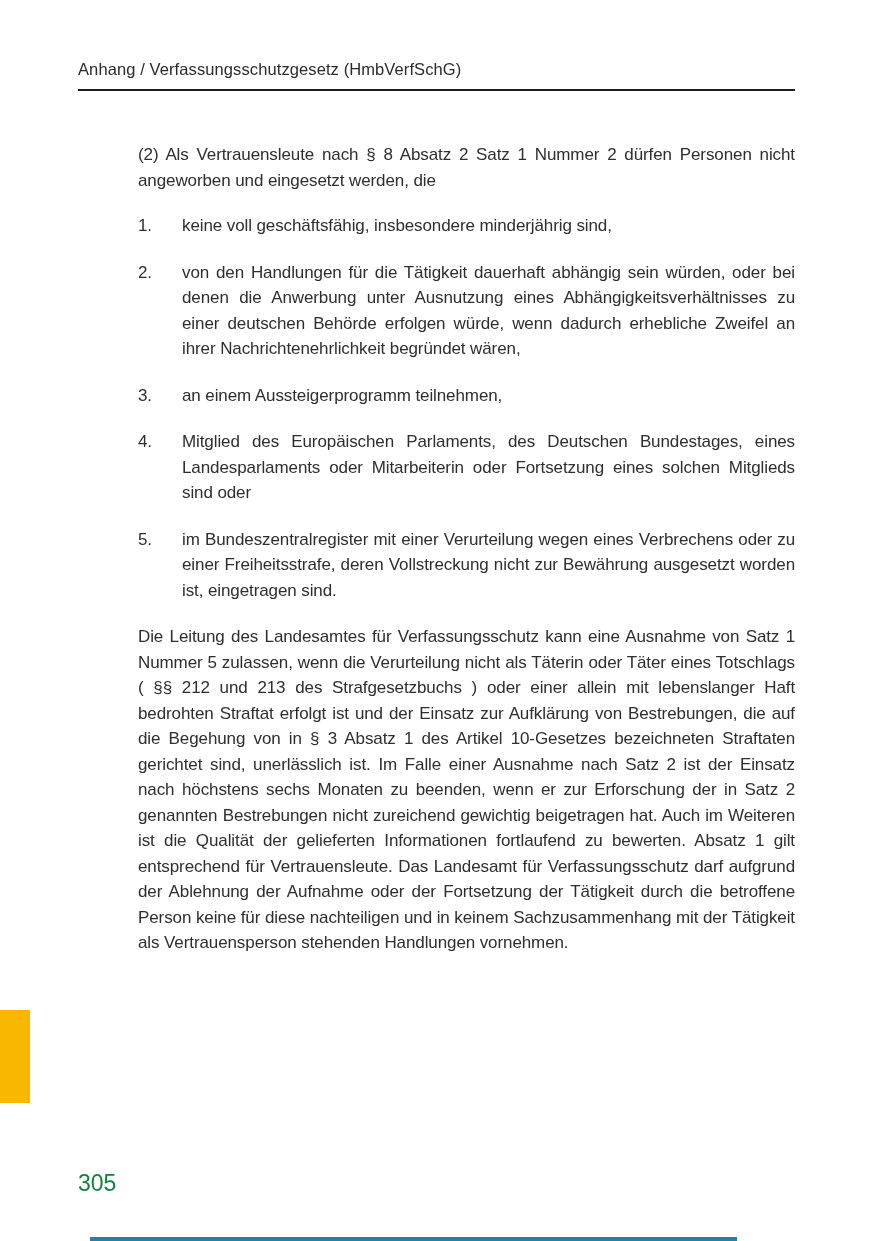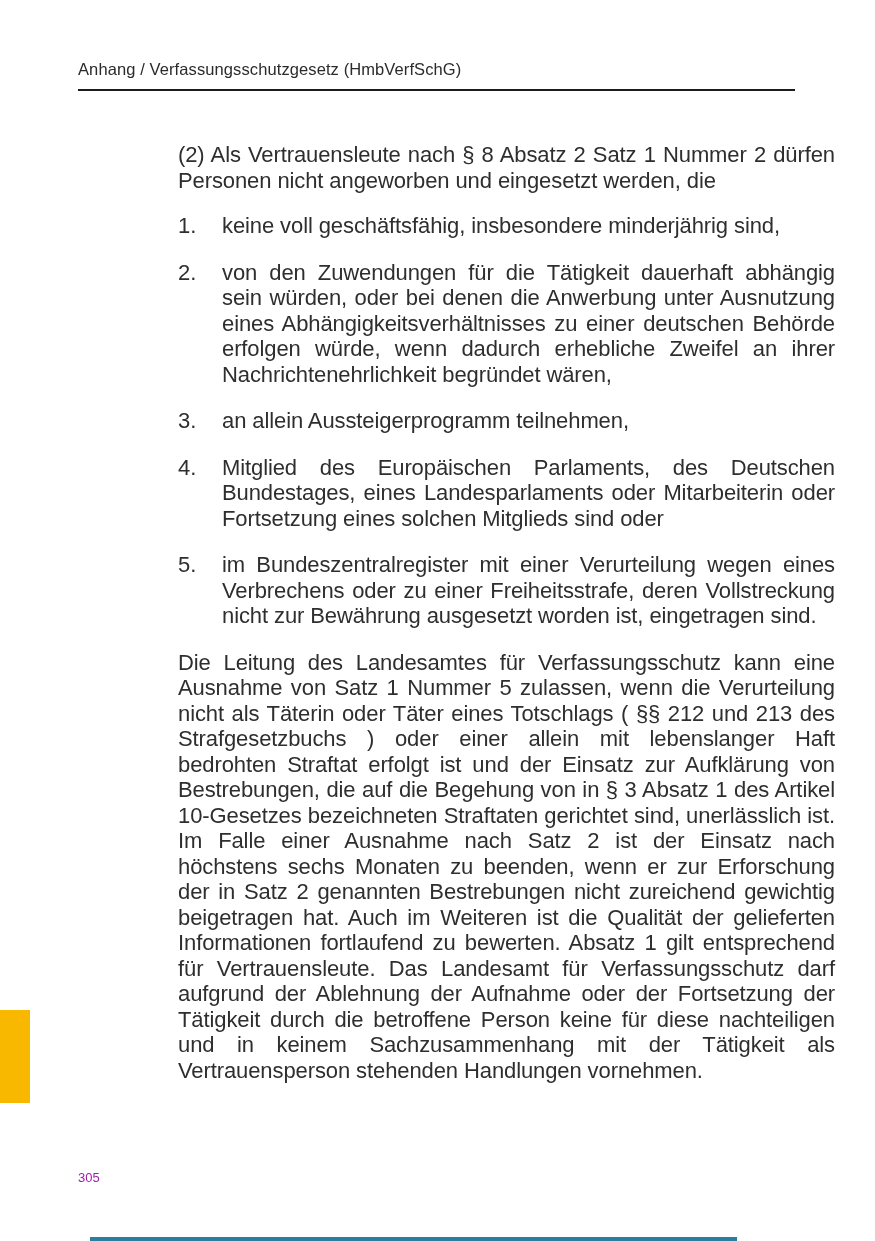--- a/index.html
+++ b/index.html
@@ -33,26 +33,25 @@
     width: 717px;
     height: 2px;
     background: #1c1c1c;
   }
   
   .body {
     position: absolute;
     left: 138px;
     top: 142px;
     width: 657px;
-    font-size: 22px;
+    font-size: 17px;
     line-height: 25.5px;
     letter-spacing: -0.1px;
     text-align: justify;
     hyphens: auto;
-    margin-left: 40px;
     -webkit-hyphens: auto;
   }
   .body p {
     margin: 0 0 20px 0;
   }
   .list-item {
     display: flex;
     margin-bottom: 21px;
   }
   .list-item .num {
@@ -74,22 +73,22 @@
     left: 0;
     top: 1010px;
     width: 30px;
     height: 93px;
   }
   
   .page-number {
     position: absolute;
     left: 78px;
     top: 1170px;
-    font-size: 13px;
-    color: #a21caf;
+    font-size: 23px;
+    color: #15803d;
   }
   
   .bottom-bar {
     position: absolute;
     left: 90px;
     top: 1237px;
     width: 647px;
     height: 4px;
   }
 </style>
@@ -105,25 +104,25 @@
 
     <p>(2) Als Vertrauensleute nach § 8 Absatz 2 Satz 1 Nummer 2 dürfen Personen nicht angeworben und eingesetzt werden, die</p>
 
     <div class="list">
       <div class="list-item">
         <span class="num">1.</span>
         <span class="txt">keine voll geschäftsfähig, insbesondere minderjährig sind,</span>
       </div>
       <div class="list-item">
         <span class="num">2.</span>
-        <span class="txt">von den Zuwendungen für die Tätigkeit dauerhaft abhängig sein würden, oder bei denen die Anwerbung unter Ausnutzung eines Abhängigkeitsverhältnisses zu einer deutschen Behörde erfolgen würde, wenn dadurch erhebliche Zweifel an ihrer Nachrichtenehrlichkeit begründet wären,</span>
+        <span class="txt">von den Handlungen für die Tätigkeit dauerhaft abhängig sein würden, oder bei denen die Anwerbung unter Ausnutzung eines Abhängigkeitsverhältnisses zu einer deutschen Behörde erfolgen würde, wenn dadurch erhebliche Zweifel an ihrer Nachrichtenehrlichkeit begründet wären,</span>
       </div>
       <div class="list-item">
         <span class="num">3.</span>
-        <span class="txt">an allein Aussteigerprogramm teilnehmen,</span>
+        <span class="txt">an einem Aussteigerprogramm teilnehmen,</span>
       </div>
       <div class="list-item">
         <span class="num">4.</span>
         <span class="txt">Mitglied des Europäischen Parlaments, des Deutschen Bundestages, eines Landesparlaments oder Mitarbeiterin oder Fortsetzung eines solchen Mitglieds sind oder</span>
       </div>
       <div class="list-item">
         <span class="num">5.</span>
         <span class="txt">im Bundeszentralregister mit einer Verurteilung wegen eines Verbrechens oder zu einer Freiheitsstrafe, deren Vollstreckung nicht zur Bewährung ausgesetzt worden ist, eingetragen sind.</span>
       </div>
     </div>

